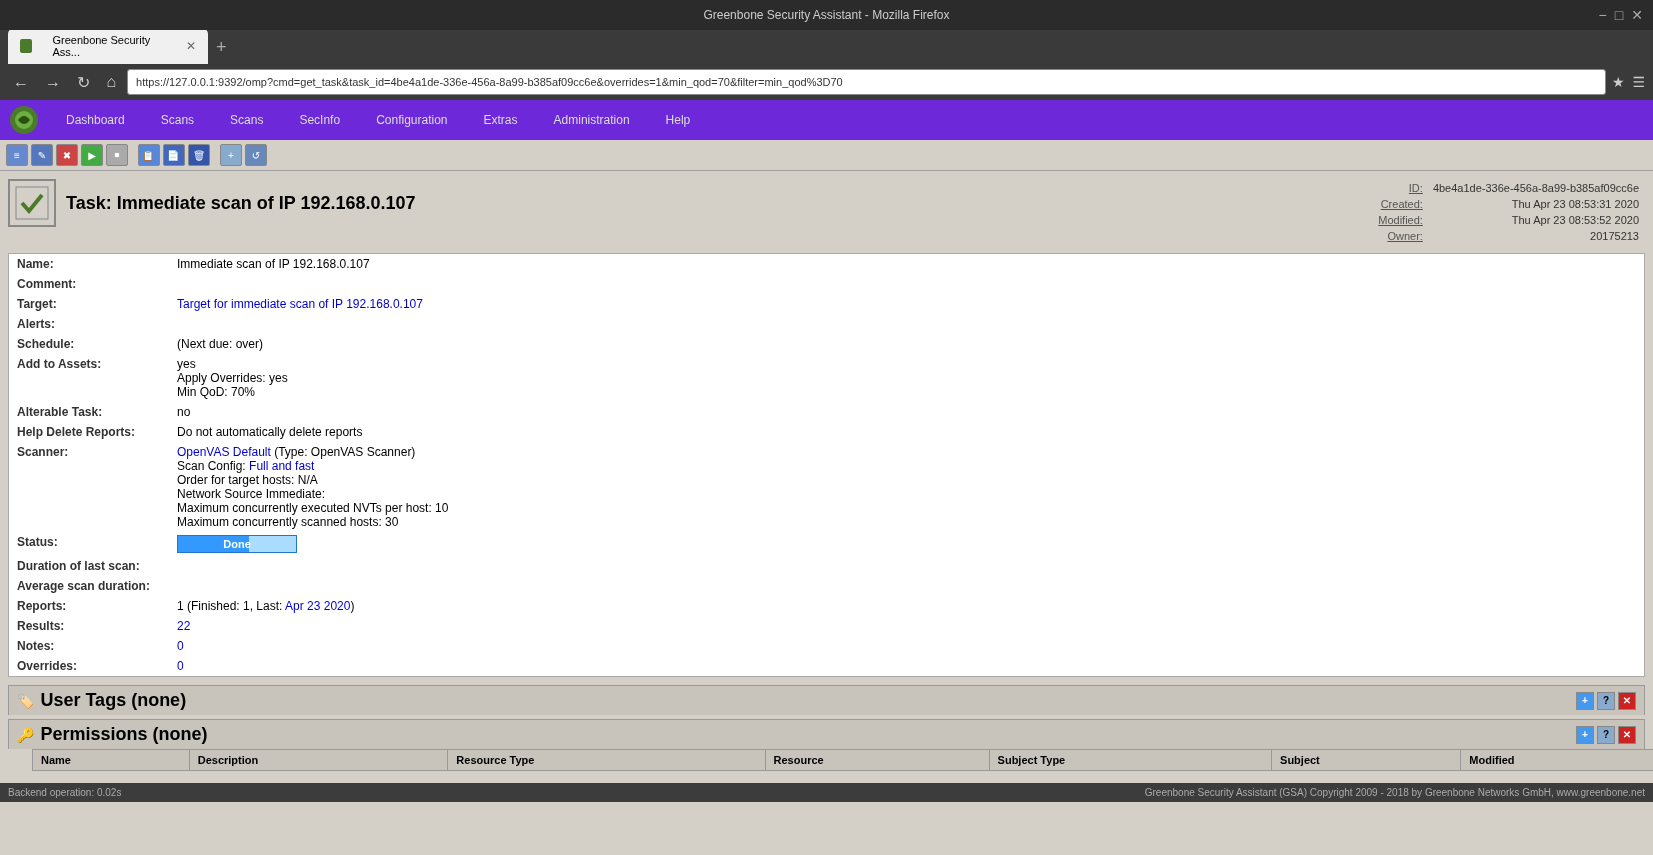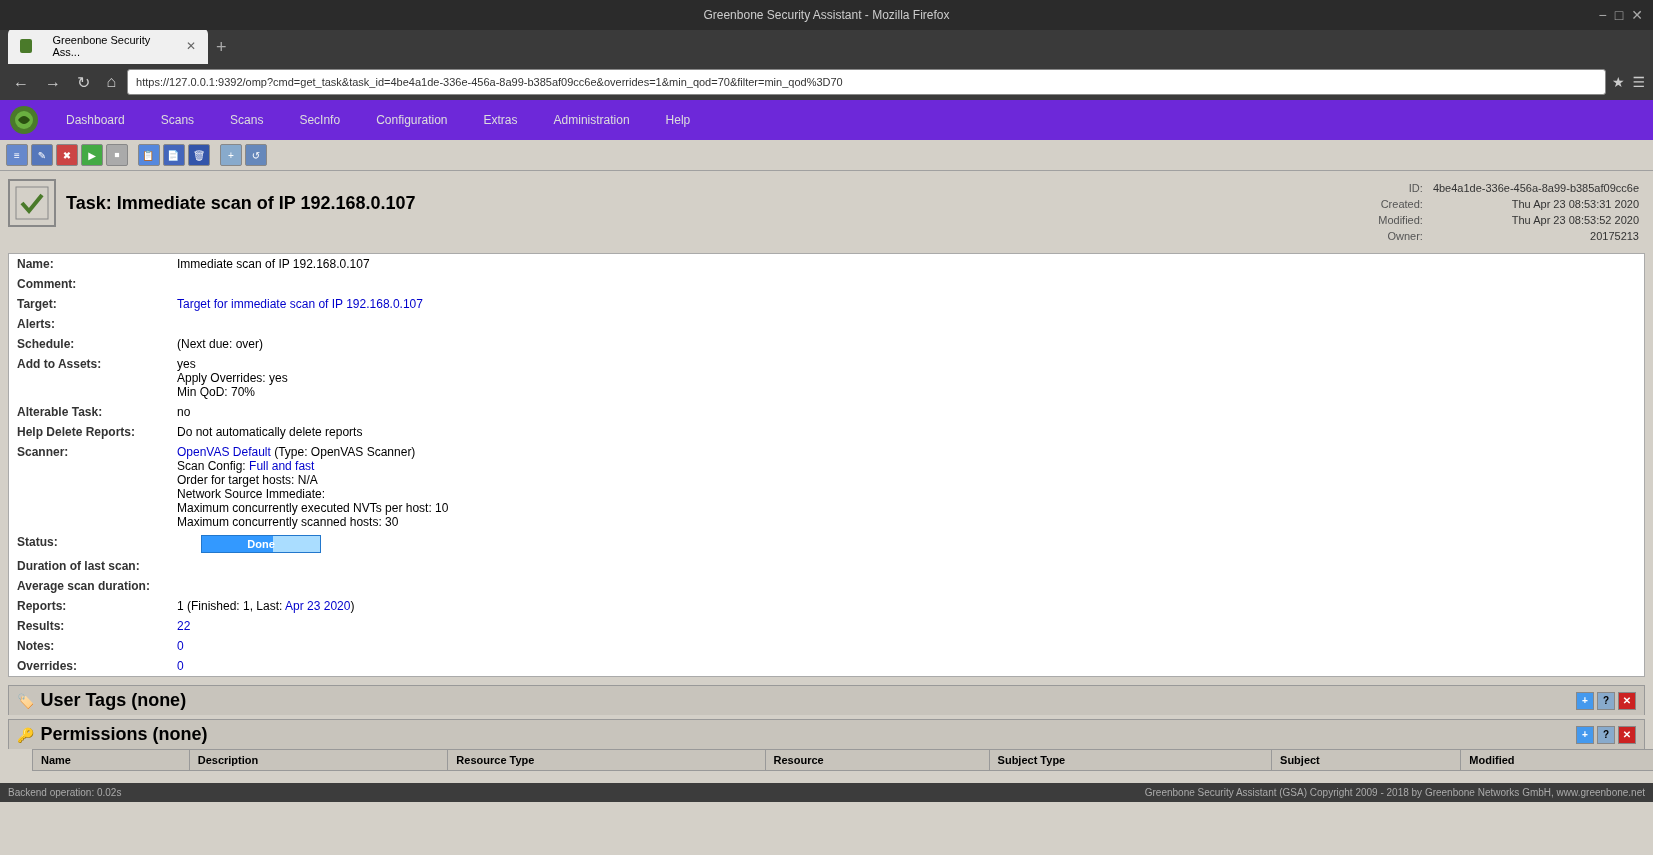--- a/index.html
+++ b/index.html
@@ -165,21 +165,21 @@
       font-weight: bold;
       line-height: 48px;
     }
     .task-meta {
       margin-left: auto;
       font-size: 11px;
       color: #333;
       text-align: right;
     }
     .task-meta table td { padding: 1px 4px; }
-    .task-meta td:first-child { color: #555; }
+    .task-meta td:first-child { color: #555; text-decoration: underline; }
 
     
     .detail-panel {
       background: #fff;
       border: 1px solid #aaa;
       padding: 0;
       margin-bottom: 8px;
     }
     .detail-table {
       width: 100%;
@@ -203,21 +203,20 @@
     .status-done {
       display: inline-block;
       background: linear-gradient(to right, #3399ff 0%, #3399ff 60%, #aaddff 60%);
       color: #fff;
       padding: 2px 19px;
       font-size: 11px;
       font-weight: bold;
       min-width: 120px;
       text-align: center;
       border: 1px solid #2277cc;
-      margin-left: 24px;
     }
 
     
     .section-header {
       background: #c8c4bc;
       border: 1px solid #999;
       border-bottom: none;
       padding: 4px 8px;
       display: flex;
       align-items: center;

